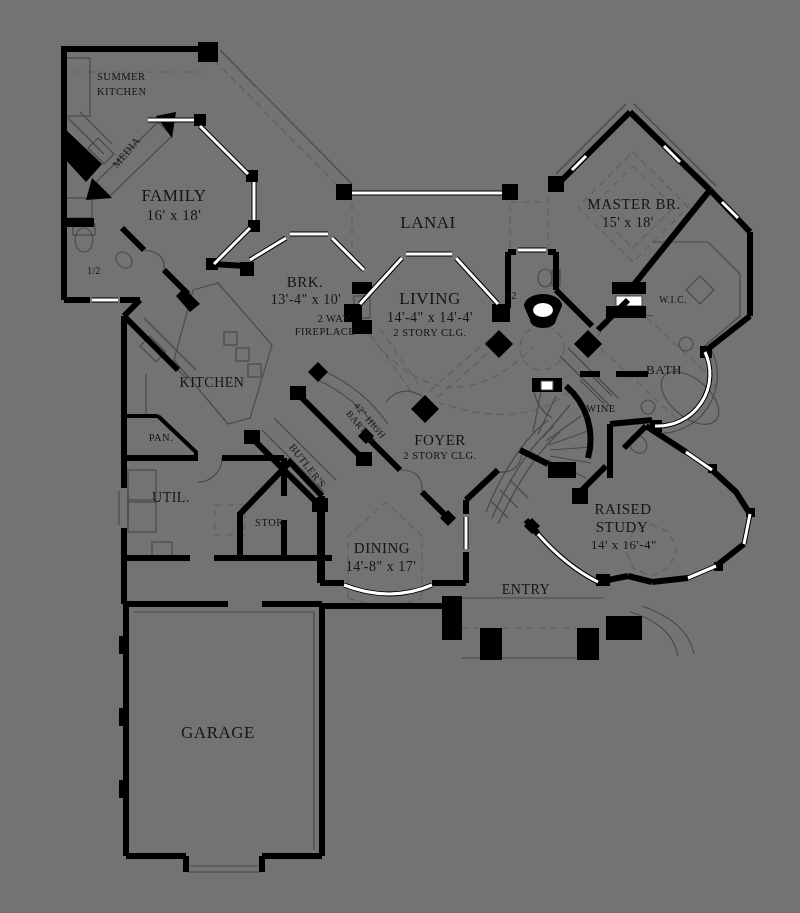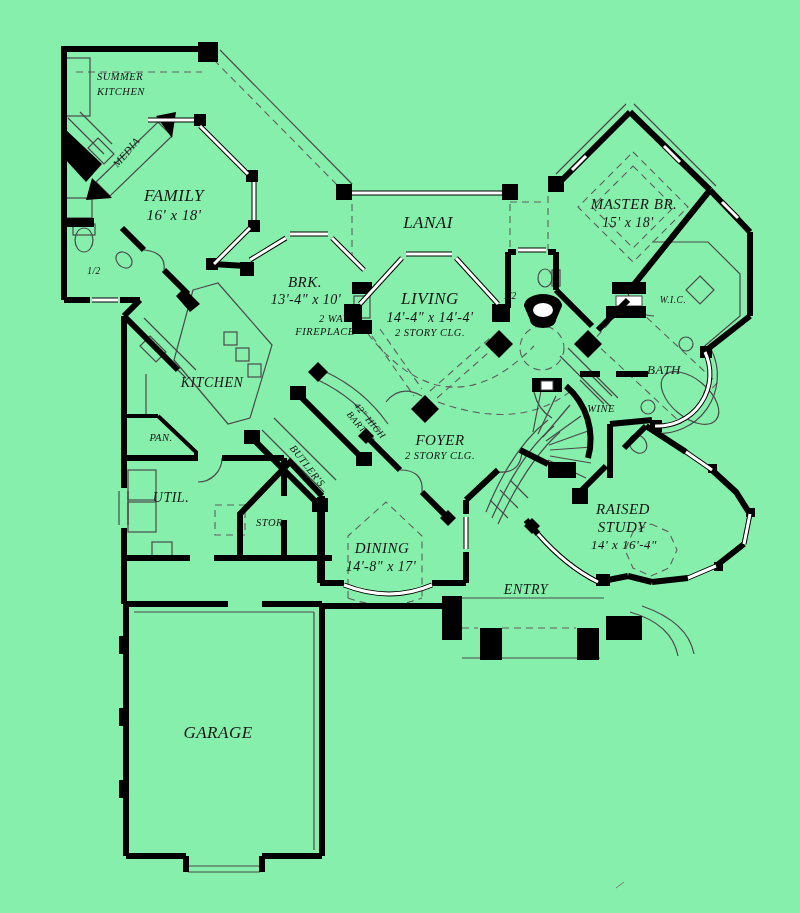--- a/index.html
+++ b/index.html
@@ -1,16 +1,16 @@
 <!DOCTYPE html>
 <html><head>
 <meta charset="utf-8">
 <style>
   html,body{margin:0;padding:0;background:#fff;}
-  .page{position:relative;width:800px;height:913px;background:#86efac;overflow:hidden;font-style:italic;}
+  .page{position:relative;width:800px;height:913px;background:#737373;overflow:hidden;}
   svg{position:absolute;left:0;top:0;}
   svg text{font-family:"Liberation Serif","DejaVu Serif",serif;fill:#141414;letter-spacing:.5px;}
   .t17{font-size:17px;}
   .t15{font-size:15px;}
   .t14{font-size:14px;}
   .t13{font-size:13px;}
   .t10{font-size:10.5px;}
   .t9{font-size:9.5px;}
   .wall{stroke:#000;stroke-width:6;fill:none;stroke-linecap:butt;}
   .w4{stroke:#000;stroke-width:4;fill:none;}

